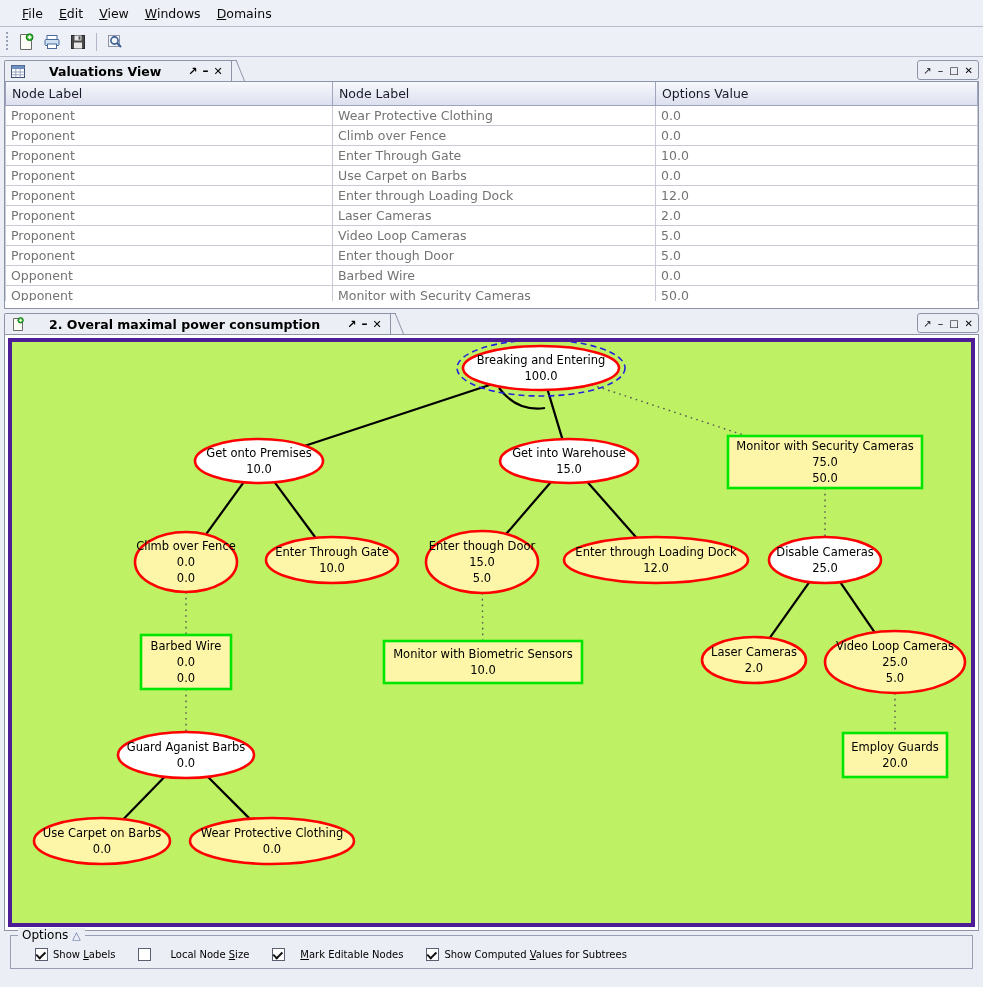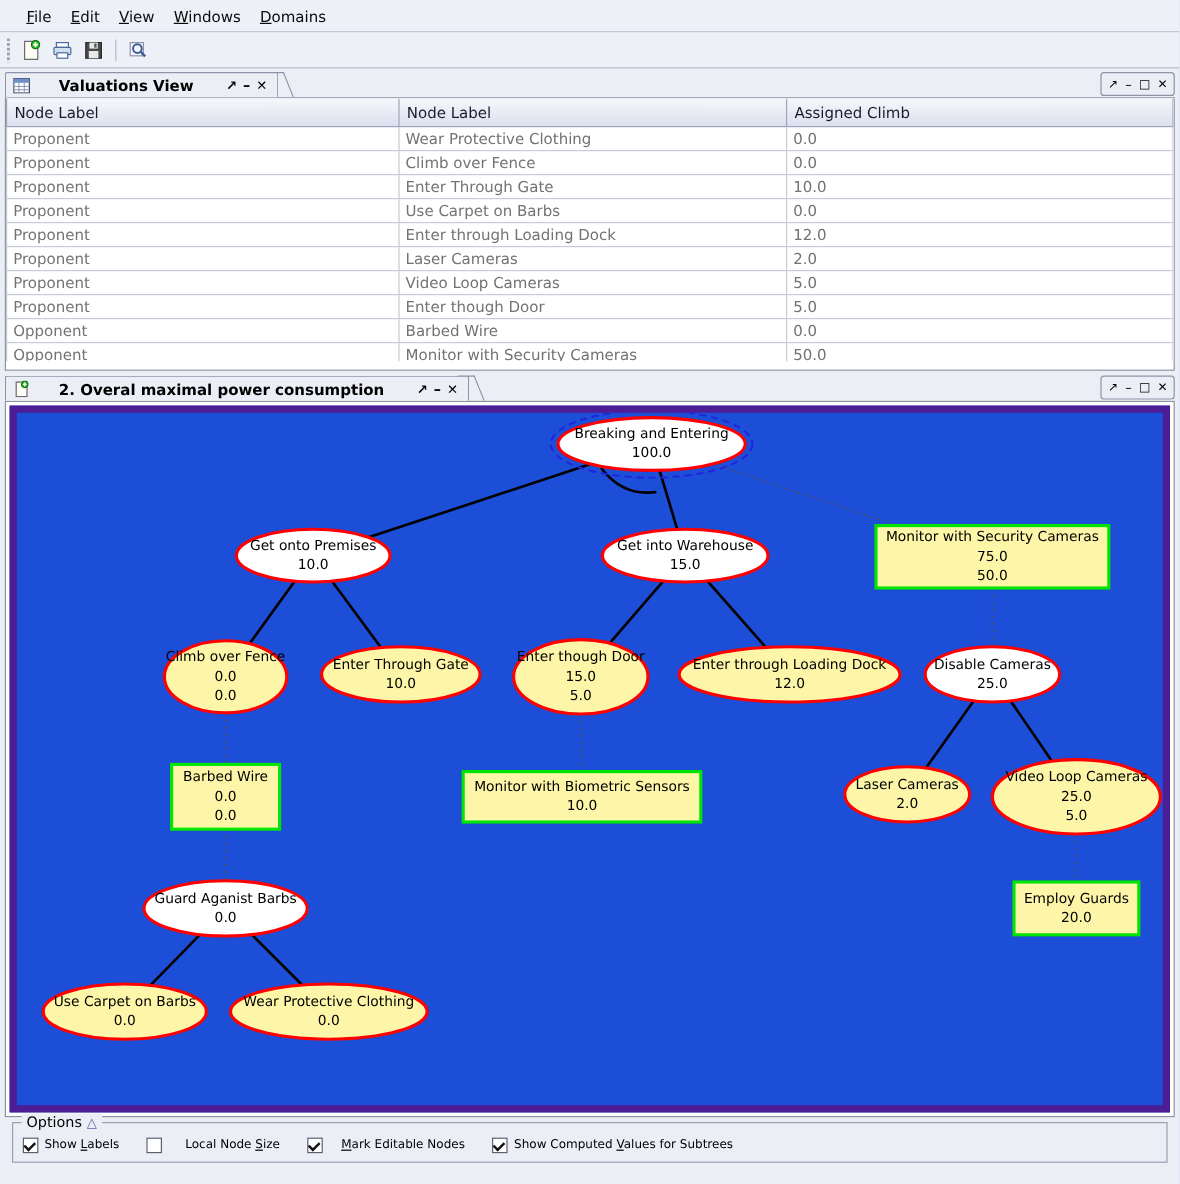--- a/index.html
+++ b/index.html
@@ -154,40 +154,40 @@
   
   .graph-outer {
     border: 1px solid #8e94a8;
     background: #ffffff;
     position: relative;
     box-sizing: border-box;
   }
   .graph-canvas {
     position: absolute;
     inset: 3px;
-    border: 6px solid #4c1d95;
-    background: #1d4ed8;
+    border: 4px solid #4c1d95;
+    background: #bef264;
     overflow: hidden;
   }
   svg.tree { position: absolute; left: 0; top: 0; }
 
   .node-text {
     font-family: "DejaVu Sans", sans-serif;
     font-size: 11.5px;
     fill: #000;
     text-anchor: middle;
     dominant-baseline: middle;
   }
 
   
   .options-group {
     margin: 4px 6px 5px 6px;
     border: 1px solid #9aa0b4;
     position: relative;
-    padding: 12px 8px 7px 8px;
+    padding: 12px 8px 7px 24px;
     box-sizing: border-box;
   }
   .options-legend {
     position: absolute;
     top: -8px; left: 7px;
     background: #eceef5;
     padding: 0 4px;
     font-size: 12px;
     display: flex; align-items: center; gap: 4px;
   }
@@ -291,21 +291,21 @@
         <table class="vtable">
           <colgroup>
               <col style="width:327px">
               <col style="width:323px">
               <col>
             </colgroup>
           <thead>
             <tr>
               <th>Node Label</th>
               <th>Node Label</th>
-              <th>Assigned Climb</th>
+              <th>Options Value</th>
             </tr>
           </thead>
           <tbody>
               <tr>
                 <td>Proponent</td>
                 <td>Wear Protective Clothing</td>
                 <td>0.0</td>
               </tr>
               <tr>
                 <td>Proponent</td>

